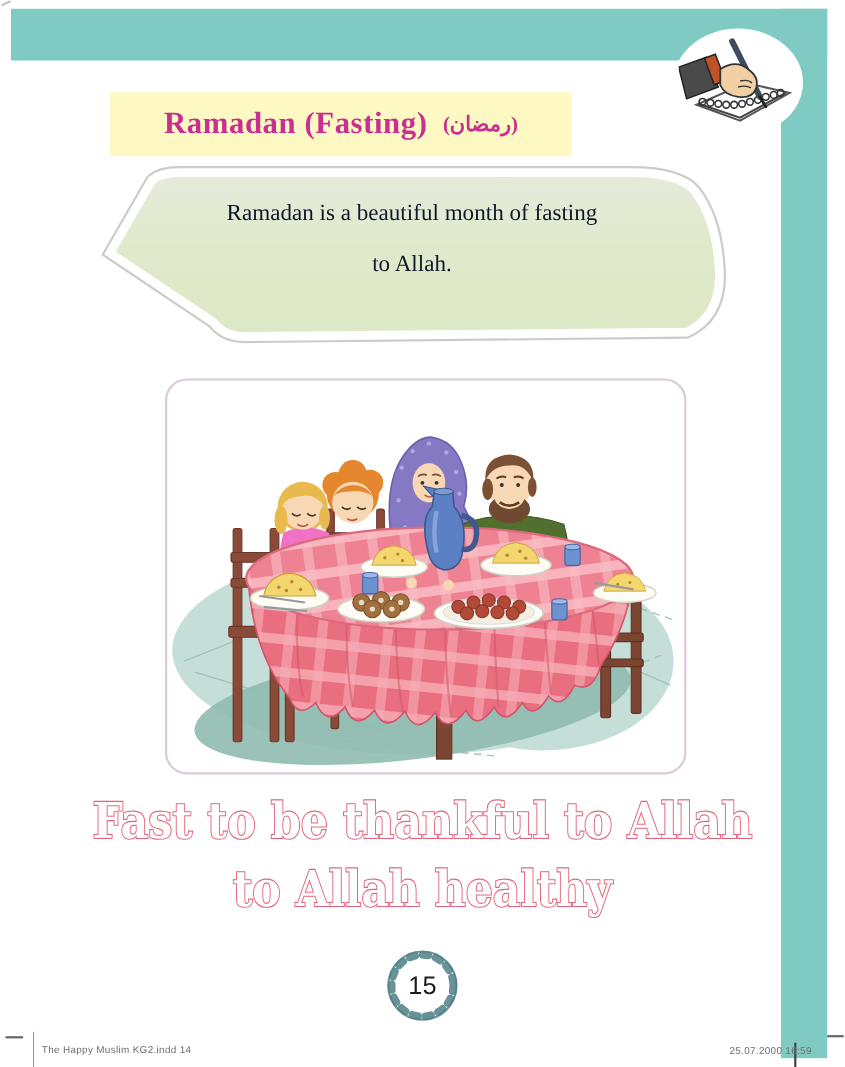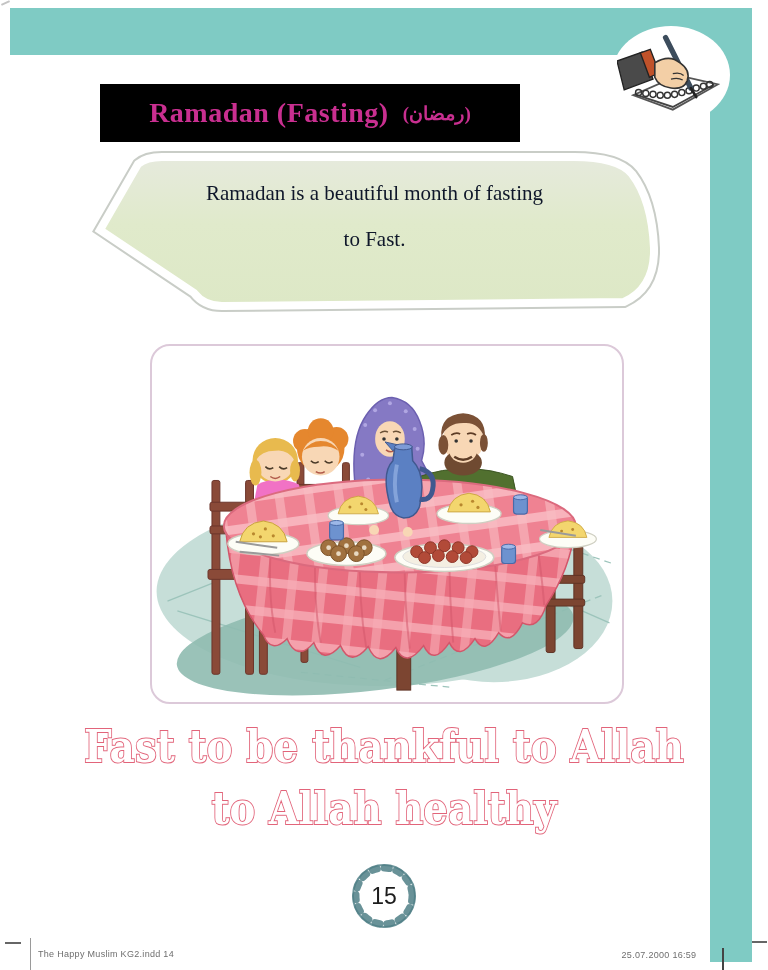--- a/index.html
+++ b/index.html
@@ -10,21 +10,21 @@
   
   #top-band{left:10px;top:8px;width:742px;height:47px;background:#7fcbc4;}
   #right-band{left:710px;top:8px;width:42px;height:954px;background:#7fcbc4;}
   #corner-mark{left:1px;top:2px;width:9px;height:2px;background:#c4c4c4;transform:rotate(-24deg);}
 
   
   #hand-badge{left:612px;top:26px;width:118px;height:98px;background:#ffffff;border-radius:50%;
               display:flex;align-items:center;justify-content:center;z-index:4;}
 
   
-  #title-box{left:100px;top:84px;width:420px;height:58px;background:#000000;
+  #title-box{left:100px;top:84px;width:420px;height:58px;background:#fef9c3;
              display:flex;align-items:center;justify-content:center;gap:14px;z-index:2;}
   #title-box .en{font-family:"Liberation Serif",serif;font-weight:bold;font-size:28px;
                  color:#c92f90;letter-spacing:.5px;}
   #title-box .ar{font-family:"Liberation Serif",serif;font-weight:bold;font-size:19px;color:#c92f90;}
 
   
   #bubble{left:88px;top:150px;width:590px;height:172px;}
   #bubble-text{left:122px;top:170px;width:505px;text-align:center;
                font-family:"Liberation Serif",serif;font-size:21px;line-height:46px;color:#0f172a;}
 
@@ -34,21 +34,21 @@
 
   
   #slogan{left:0;top:712px;width:768px;height:128px;}
 
   
   #page-badge{left:348px;top:860px;width:72px;height:72px;}
 
   
   .footer-text{font-size:9px;color:#6e6e6e;letter-spacing:.3px;z-index:6;}
   #footer-left{left:38px;top:949px;}
-  #footer-right{left:600px;top:950px;width:118px;text-align:center;}
+  #footer-right{left:620px;top:950px;width:118px;text-align:right;}
   #crop-l-h{left:5px;top:942px;width:16px;height:2px;background:#666;}
   #crop-l-v{left:30px;top:938px;width:1px;height:32px;background:#9a9a9a;}
   #crop-r-v{left:722px;top:948px;width:2px;height:22px;background:#444;}
   #crop-r-h{left:752px;top:941px;width:15px;height:2px;background:#666;}
 </style>
 </head>
 <body>
 
 <div id="page">
 
@@ -97,21 +97,21 @@
         <stop offset="0" stop-color="#e6eadd"></stop>
         <stop offset="0.45" stop-color="#e0eacb"></stop>
         <stop offset="1" stop-color="#dde8c6"></stop>
       </linearGradient>
     </defs>
     <path d="M 12 80 L 50 14 Q 58 7 74 7 L 486 7 Q 530 7 544 24 Q 564 50 566 98 Q 567 138 536 152 L 134 156 Q 116 156 106 143 Z" fill="none" stroke="#c9cdc7" stroke-width="12"></path>
     <path d="M 12 80 L 50 14 Q 58 7 74 7 L 486 7 Q 530 7 544 24 Q 564 50 566 98 Q 567 138 536 152 L 134 156 Q 116 156 106 143 Z" fill="url(#gradGreen)" stroke="#ffffff" stroke-width="8"></path>
   </svg>
   <div class="abs" id="bubble-text">
     <div>Ramadan is a beautiful month of  fasting</div>
-    <div>to Fast.</div>
+    <div>to Allah.</div>
   </div>
 
   <div class="abs" id="scene-card">
     <svg width="466" height="352" viewBox="0 0 470 356">
       <defs>
         <pattern id="plaid" width="30" height="30" patternUnits="userSpaceOnUse" patternTransform="rotate(6)">
           <rect width="30" height="30" fill="#e96e80"></rect>
           <rect y="11" width="30" height="9" fill="#f6aeb6" opacity="0.8"></rect>
           <rect x="11" width="9" height="30" fill="#f6aeb6" opacity="0.6"></rect>
         </pattern>

